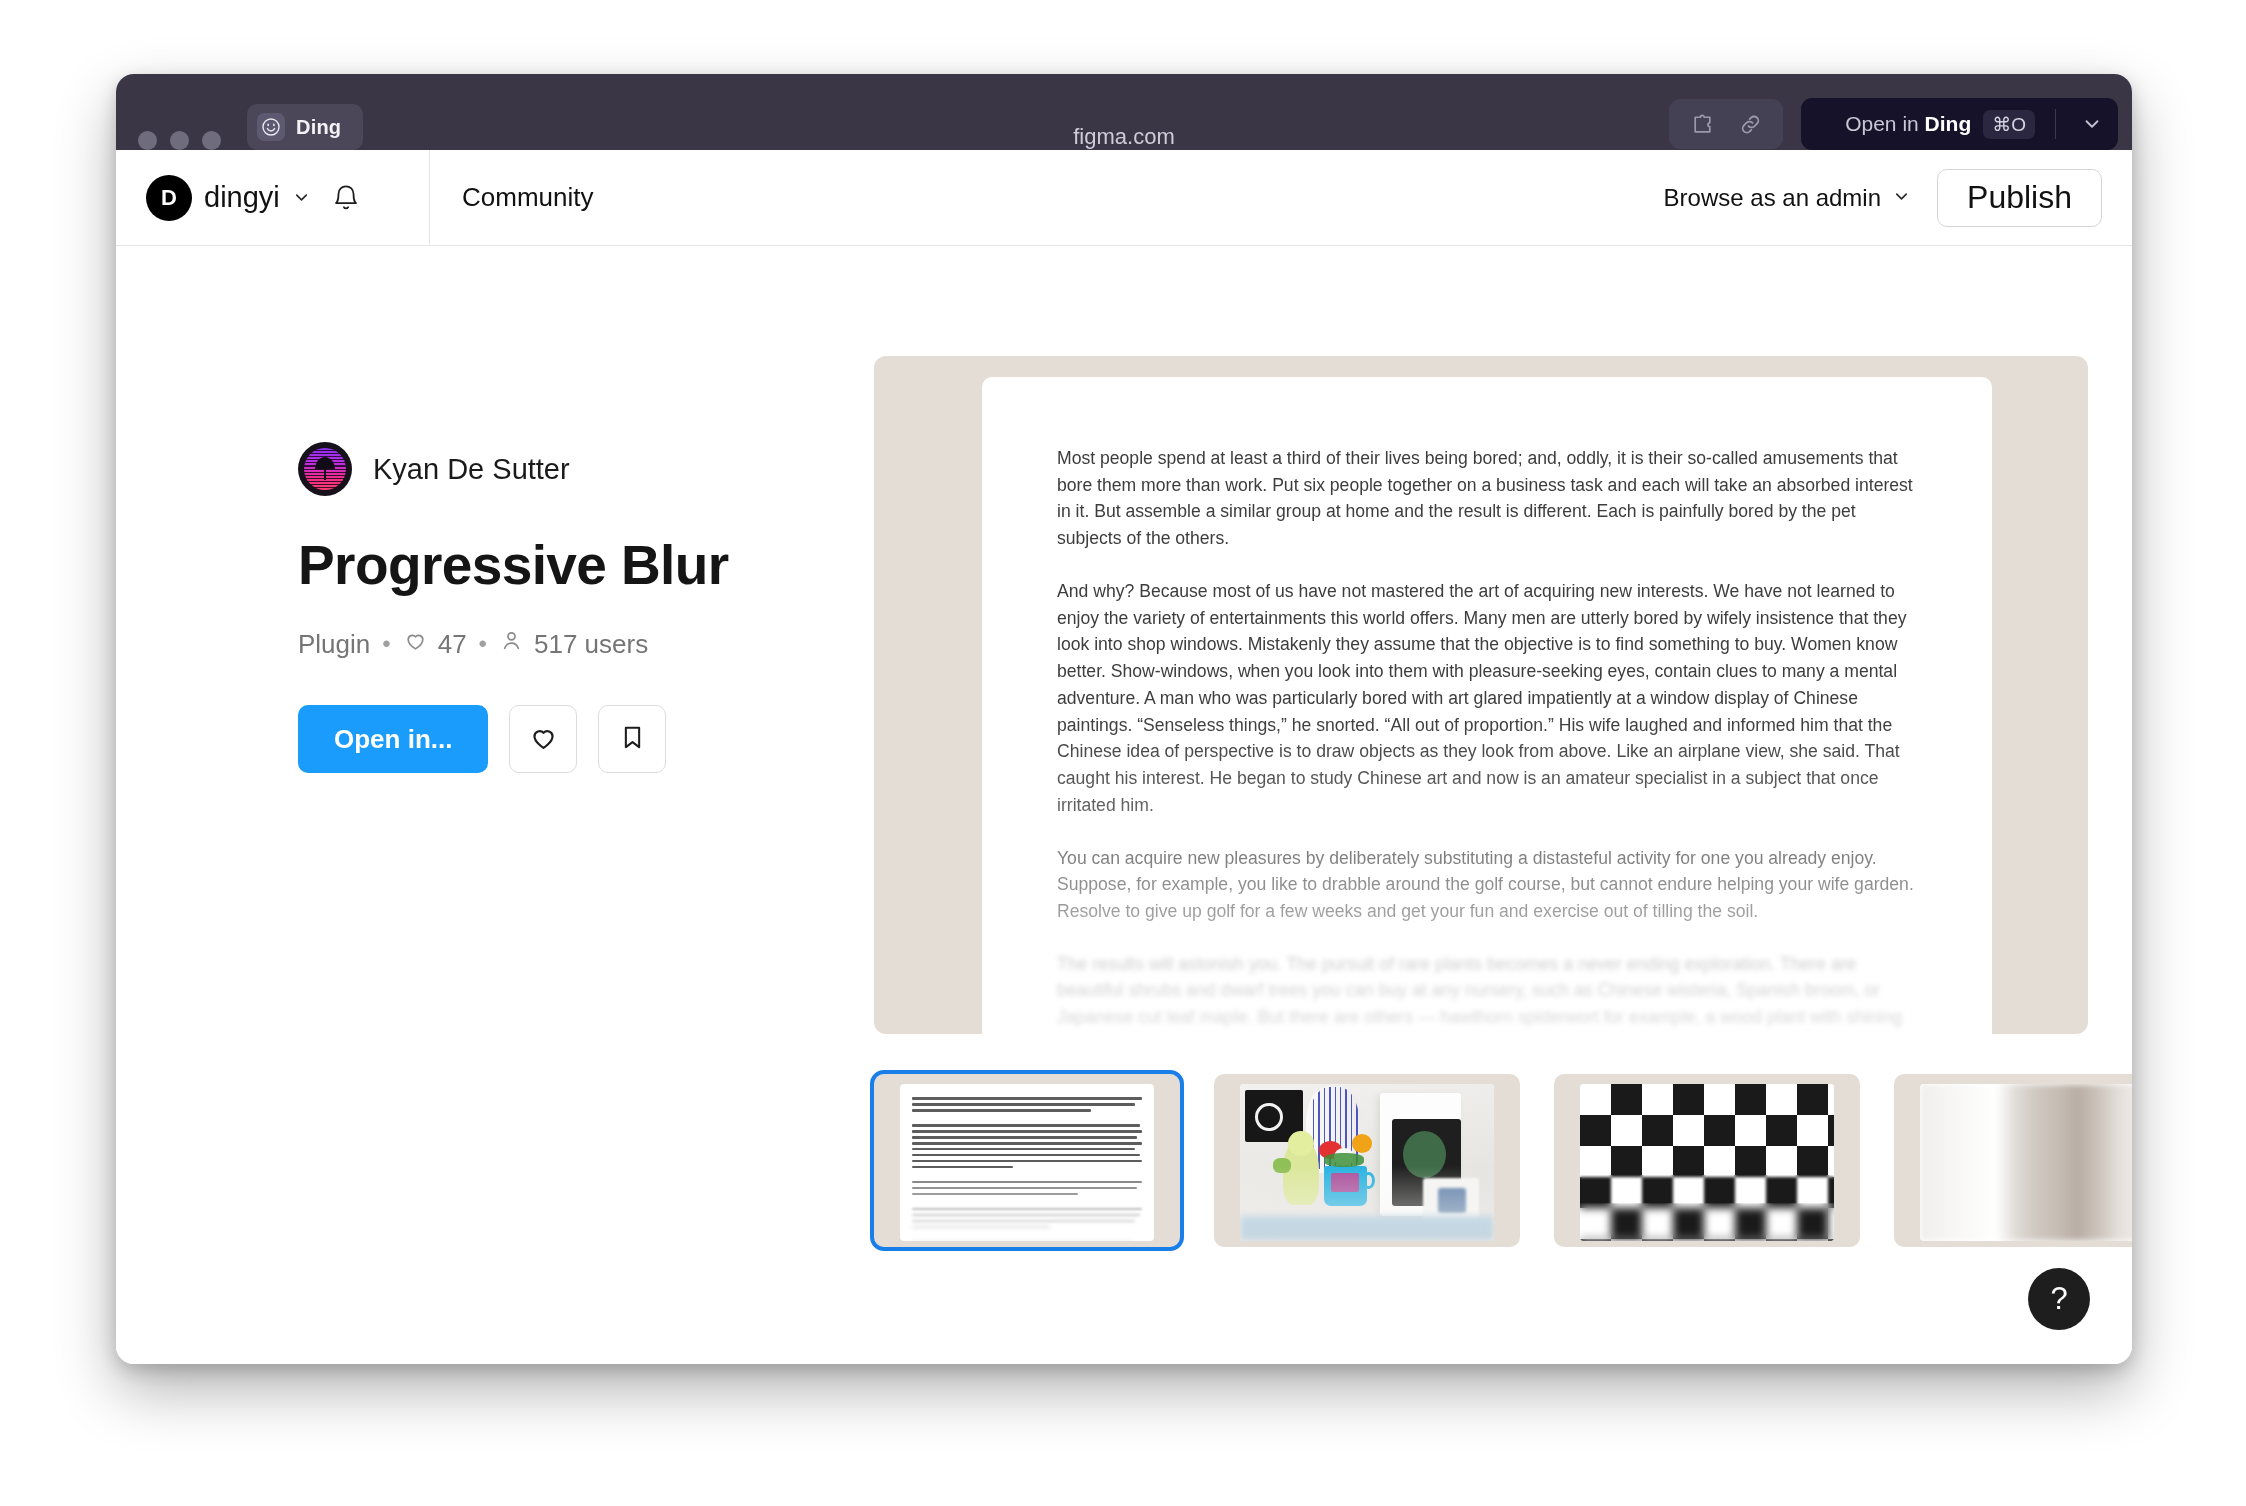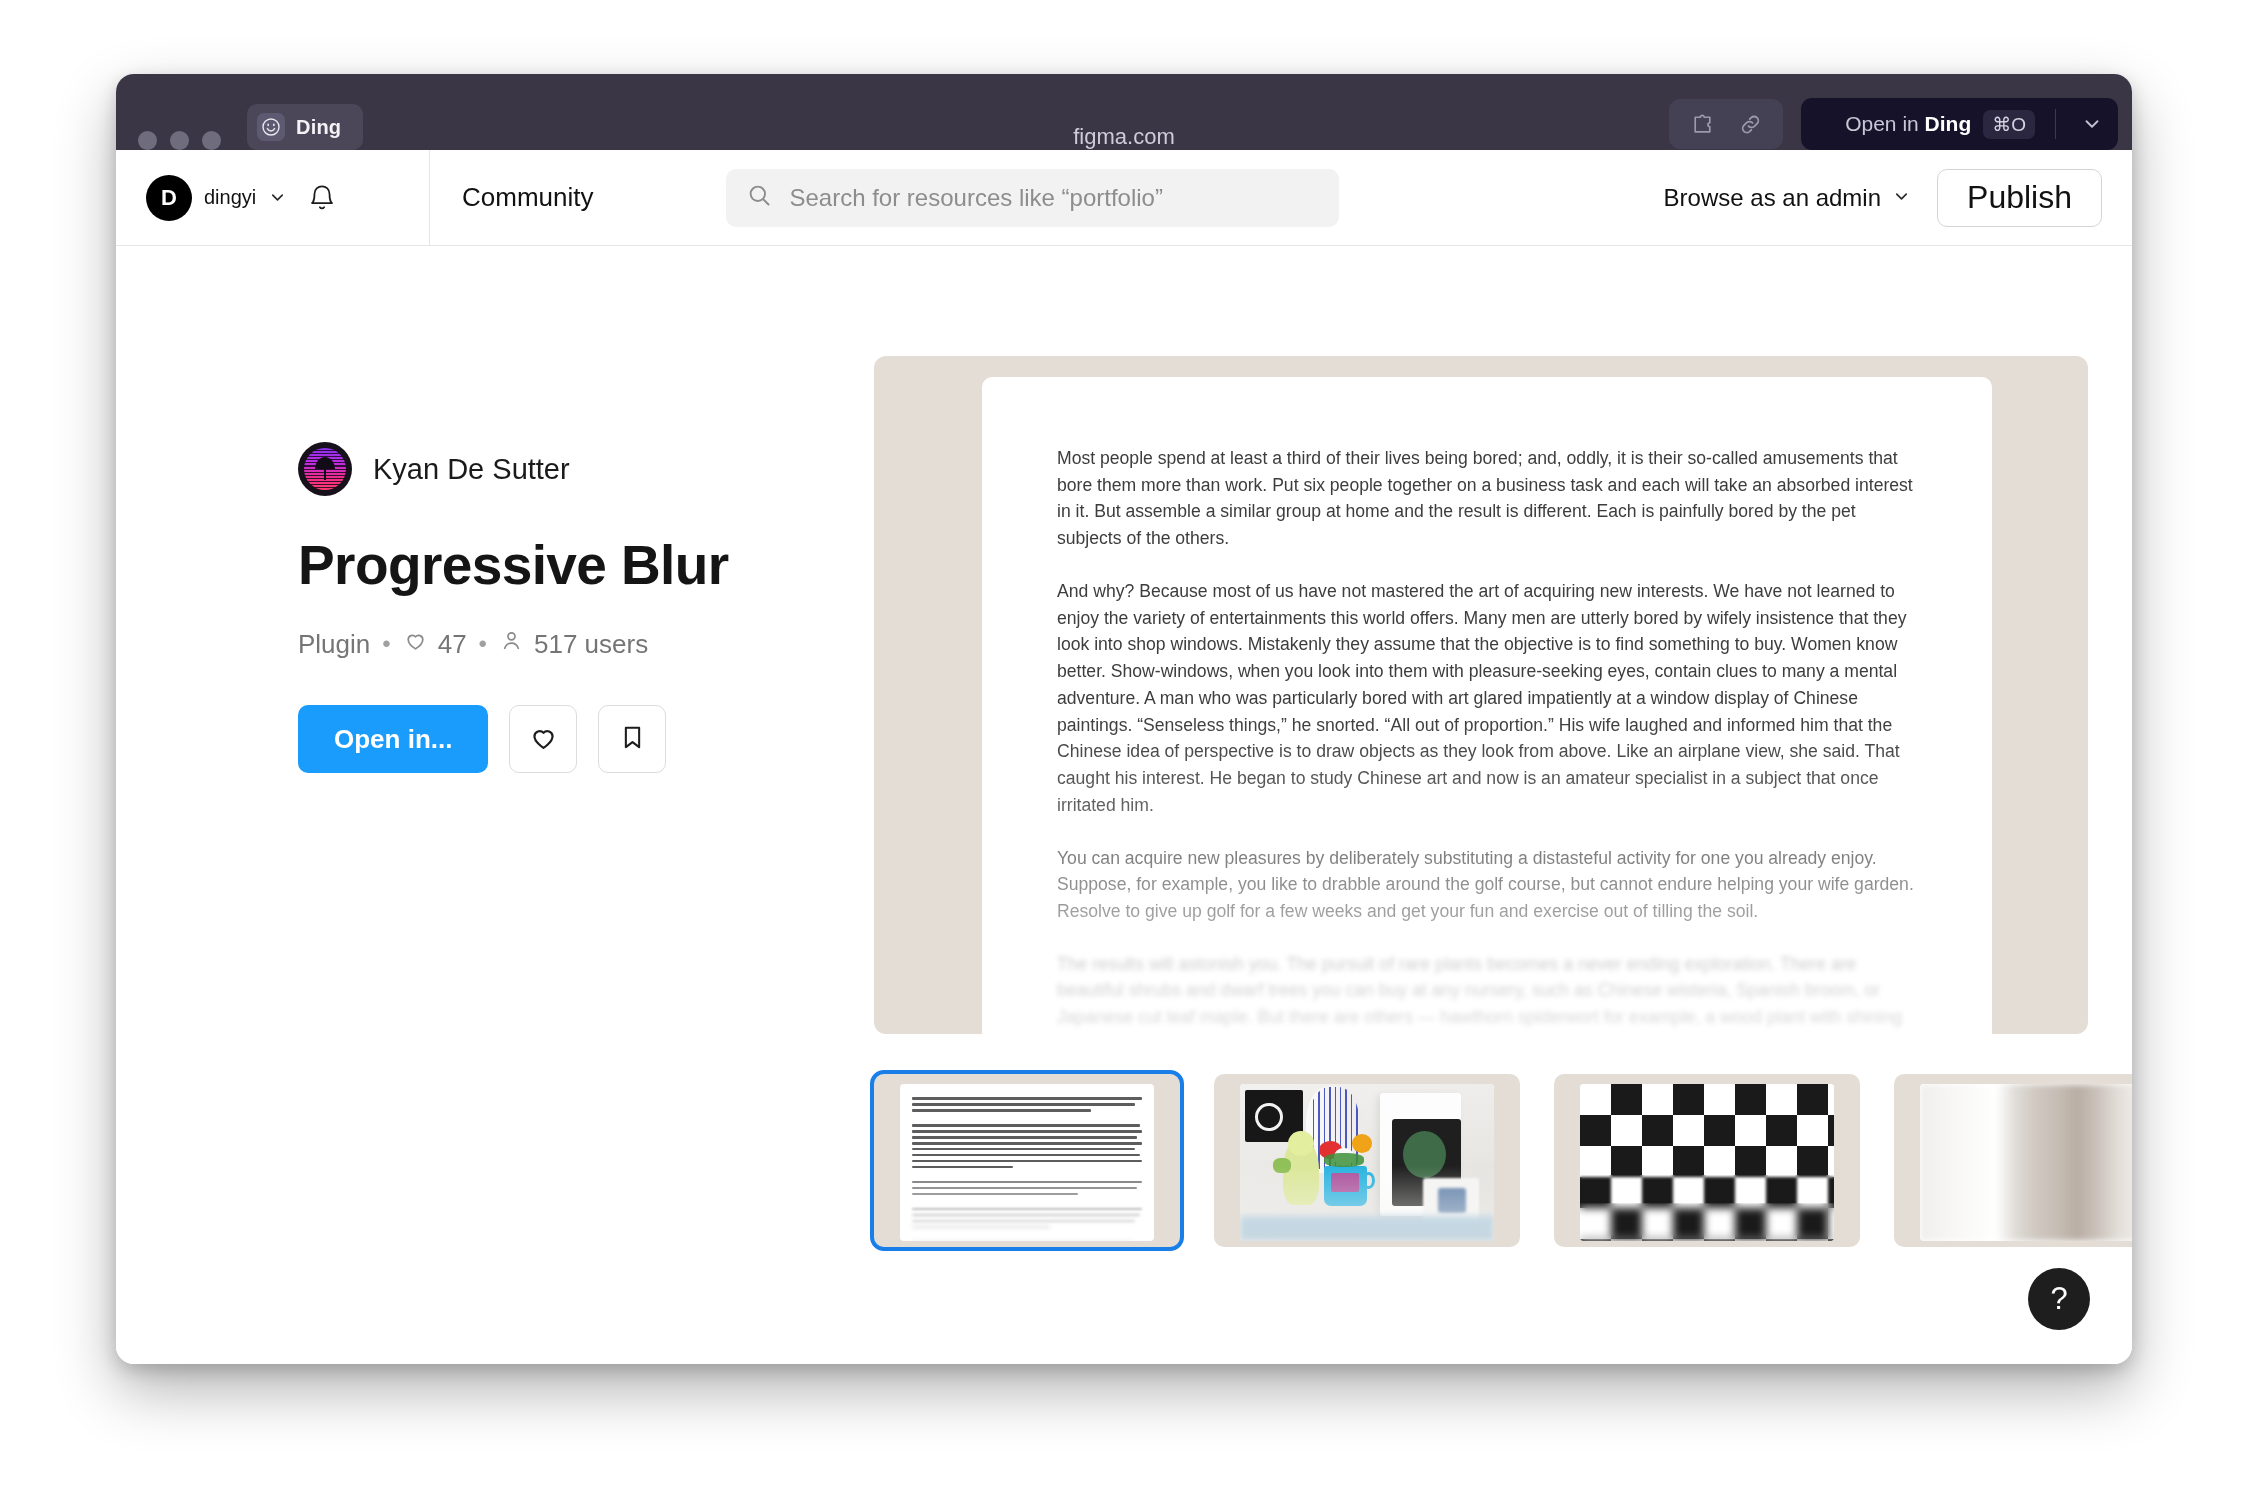--- a/index.html
+++ b/index.html
@@ -124,21 +124,21 @@
     padding-left: 30px;
     border-right: 1px solid #e6e6e6;
   }
   #user-avatar {
     width: 46px; height: 46px; border-radius: 50%;
     background: #000000;
     display: flex; align-items: center; justify-content: center;
     color: #ffffff; font-size: 22px; font-weight: 700;
     flex: 0 0 auto;
   }
-  #user-name { font-size: 20px; color: #111111; }
+  #user-name { font-size: 29px; color: #111111; }
   .chev { display: inline-flex; align-items: center; }
   #notif-bell { margin-left: 8px; display: flex; align-items: center; }
 
   #header-main {
     flex: 1;
     display: flex;
     align-items: center;
     padding: 0 30px 0 32px;
     gap: 0;
   }
@@ -425,29 +425,20 @@
         <svg width="30" height="30" viewBox="0 0 24 24" fill="none" stroke="#1d1d1d" stroke-width="1.4" stroke-linecap="round" stroke-linejoin="round">
           <path d="M18 8.6a6 6 0 1 0-12 0c0 6.4-2 7.4-2 7.4h16s-2-1-2-7.4"></path>
           <path d="M10.3 19.4a2 2 0 0 0 3.4 0"></path>
         </svg>
       </span>
     </div>
 
     <div id="header-main">
       <span id="community-link">Community</span>
 
-      <div id="search-box">
-        <span>
-          <svg width="27" height="27" viewBox="0 0 24 24" fill="none" stroke="#8d8d8d" stroke-width="1.7" stroke-linecap="round">
-            <circle cx="10.5" cy="10.5" r="6.4"></circle>
-              <path d="M15.3 15.3 20 20"></path>
-          </svg>
-        </span>
-        <span id="search-placeholder">Search for resources like “portfolio”</span>
-      </div>
 
       <div id="header-right">
         <span id="browse-admin">
           <span>Browse as an admin</span>
           <span>
             <svg width="19" height="19" viewBox="0 0 24 24" fill="none" stroke="#2a2a2a" stroke-width="2.1" stroke-linecap="round" stroke-linejoin="round">
                 <path d="M6 9l6 6 6-6"></path>
               </svg>
           </span>
         </span>

